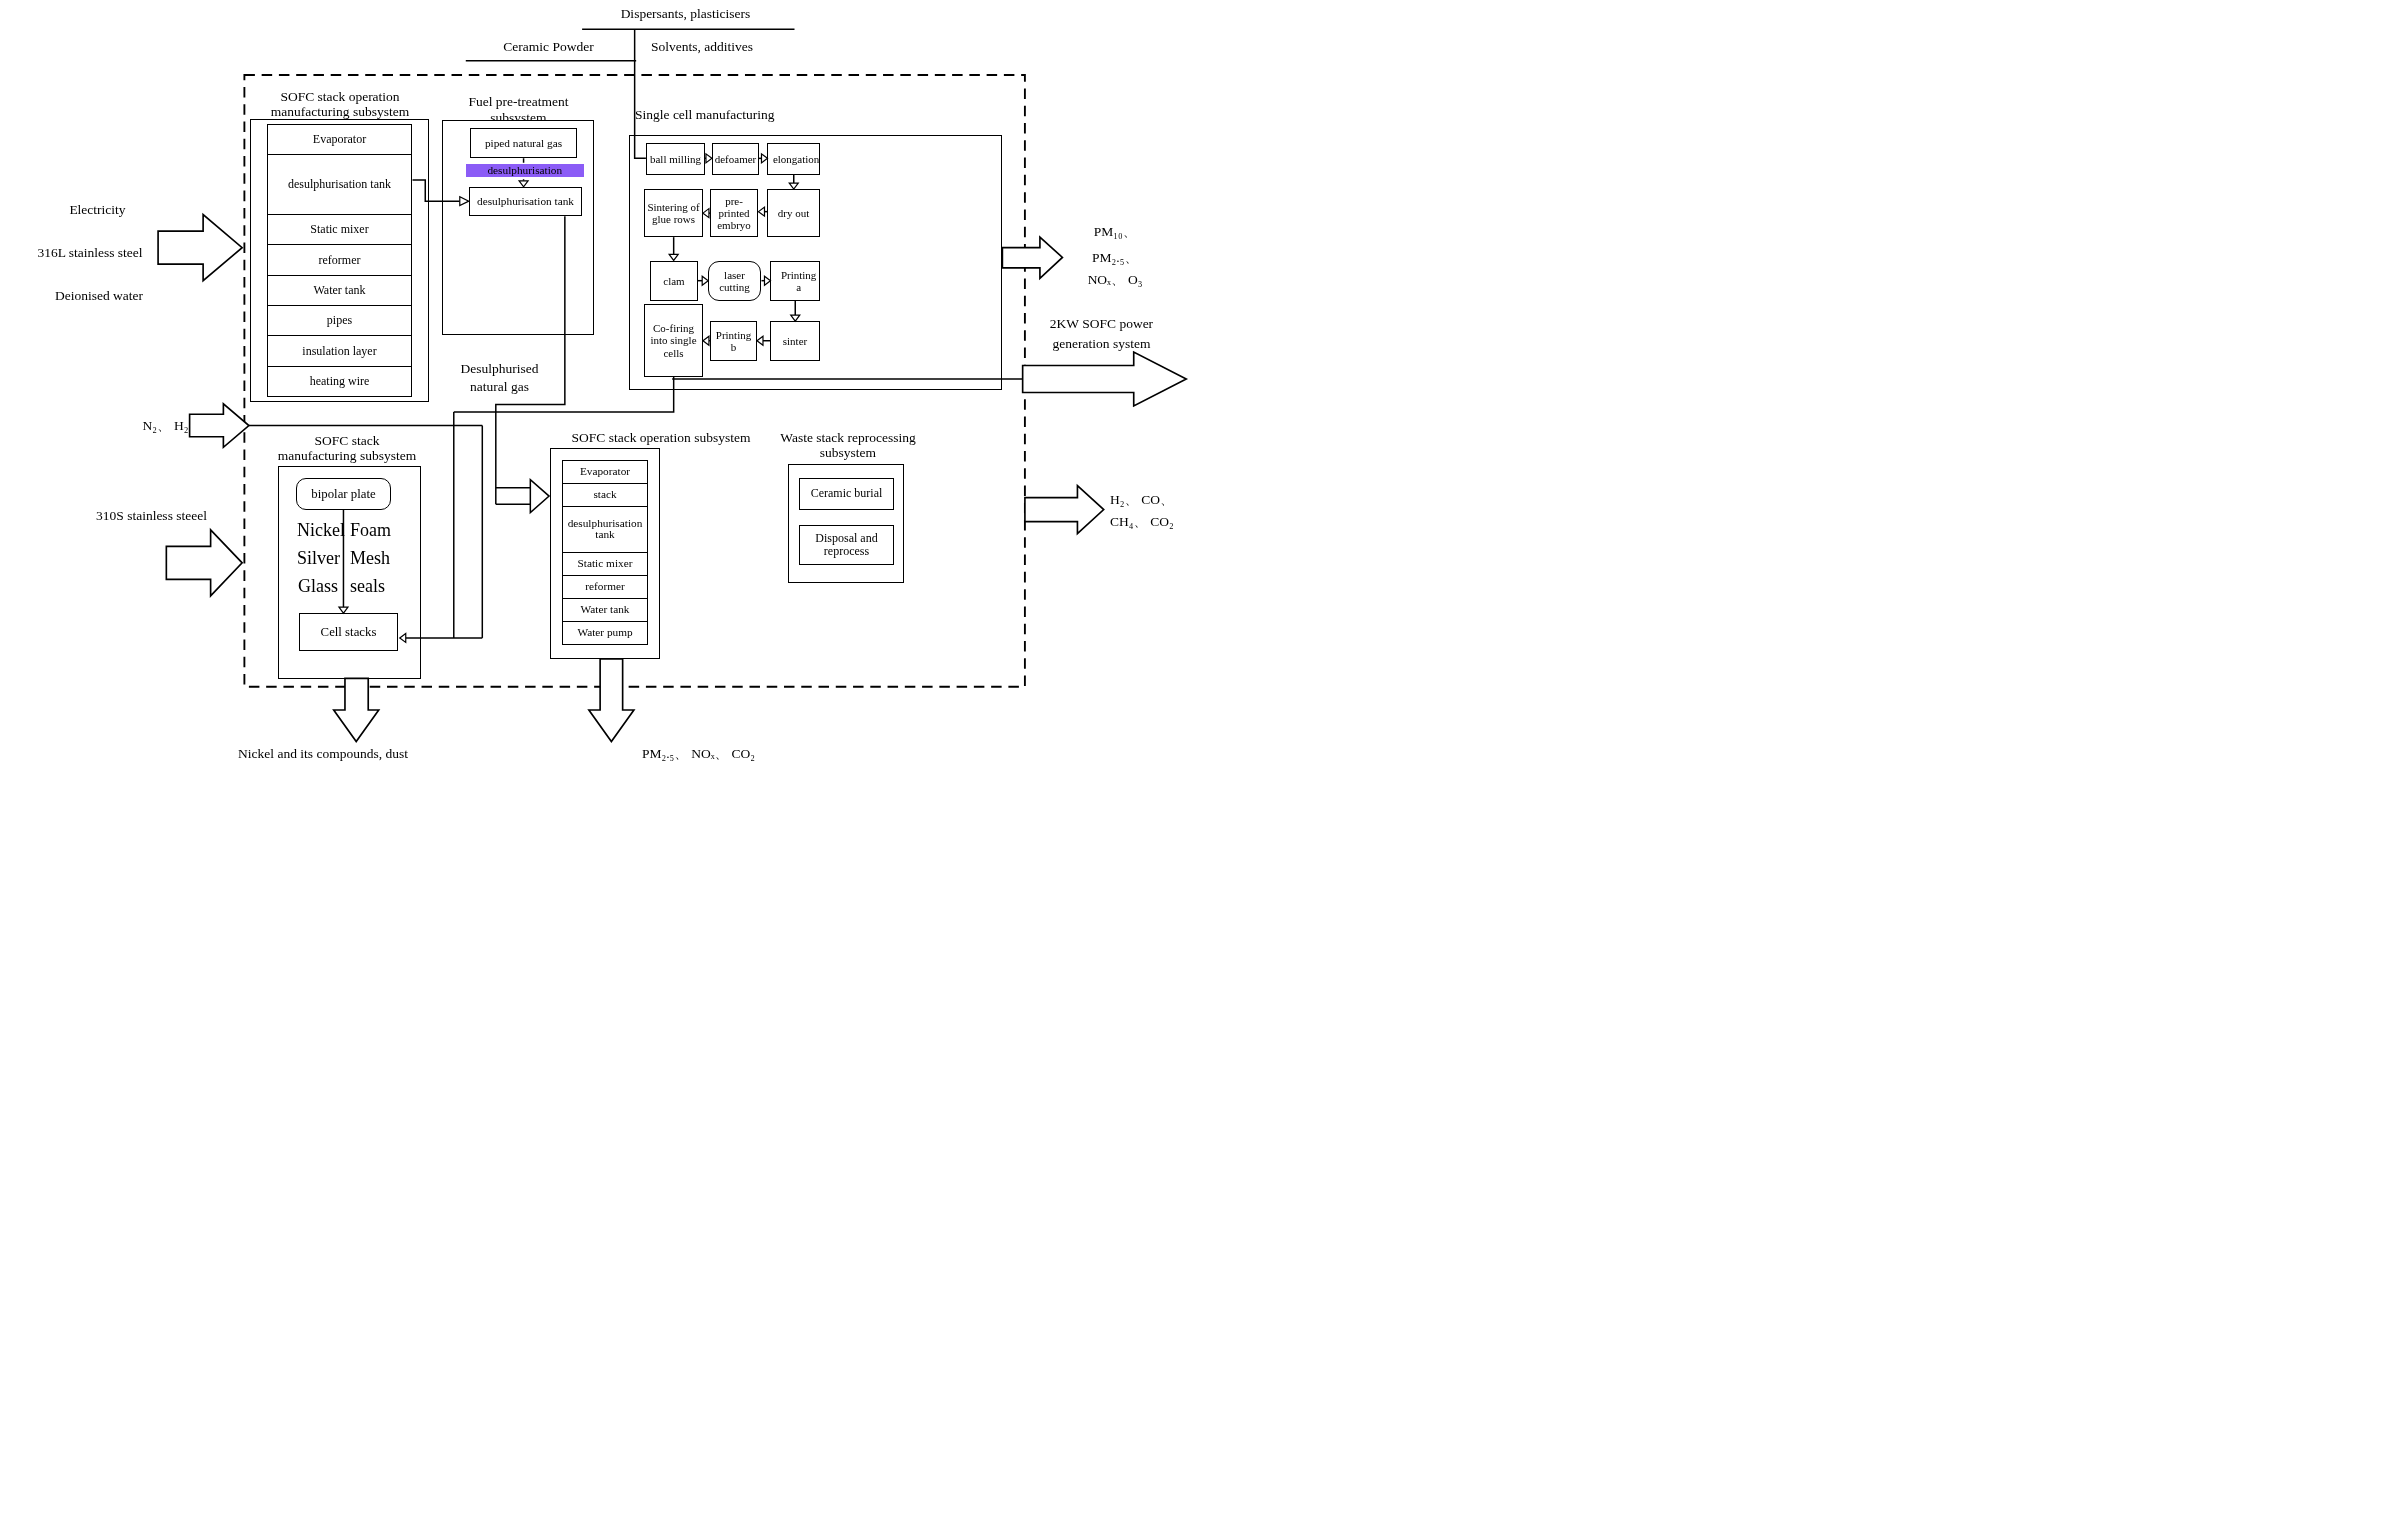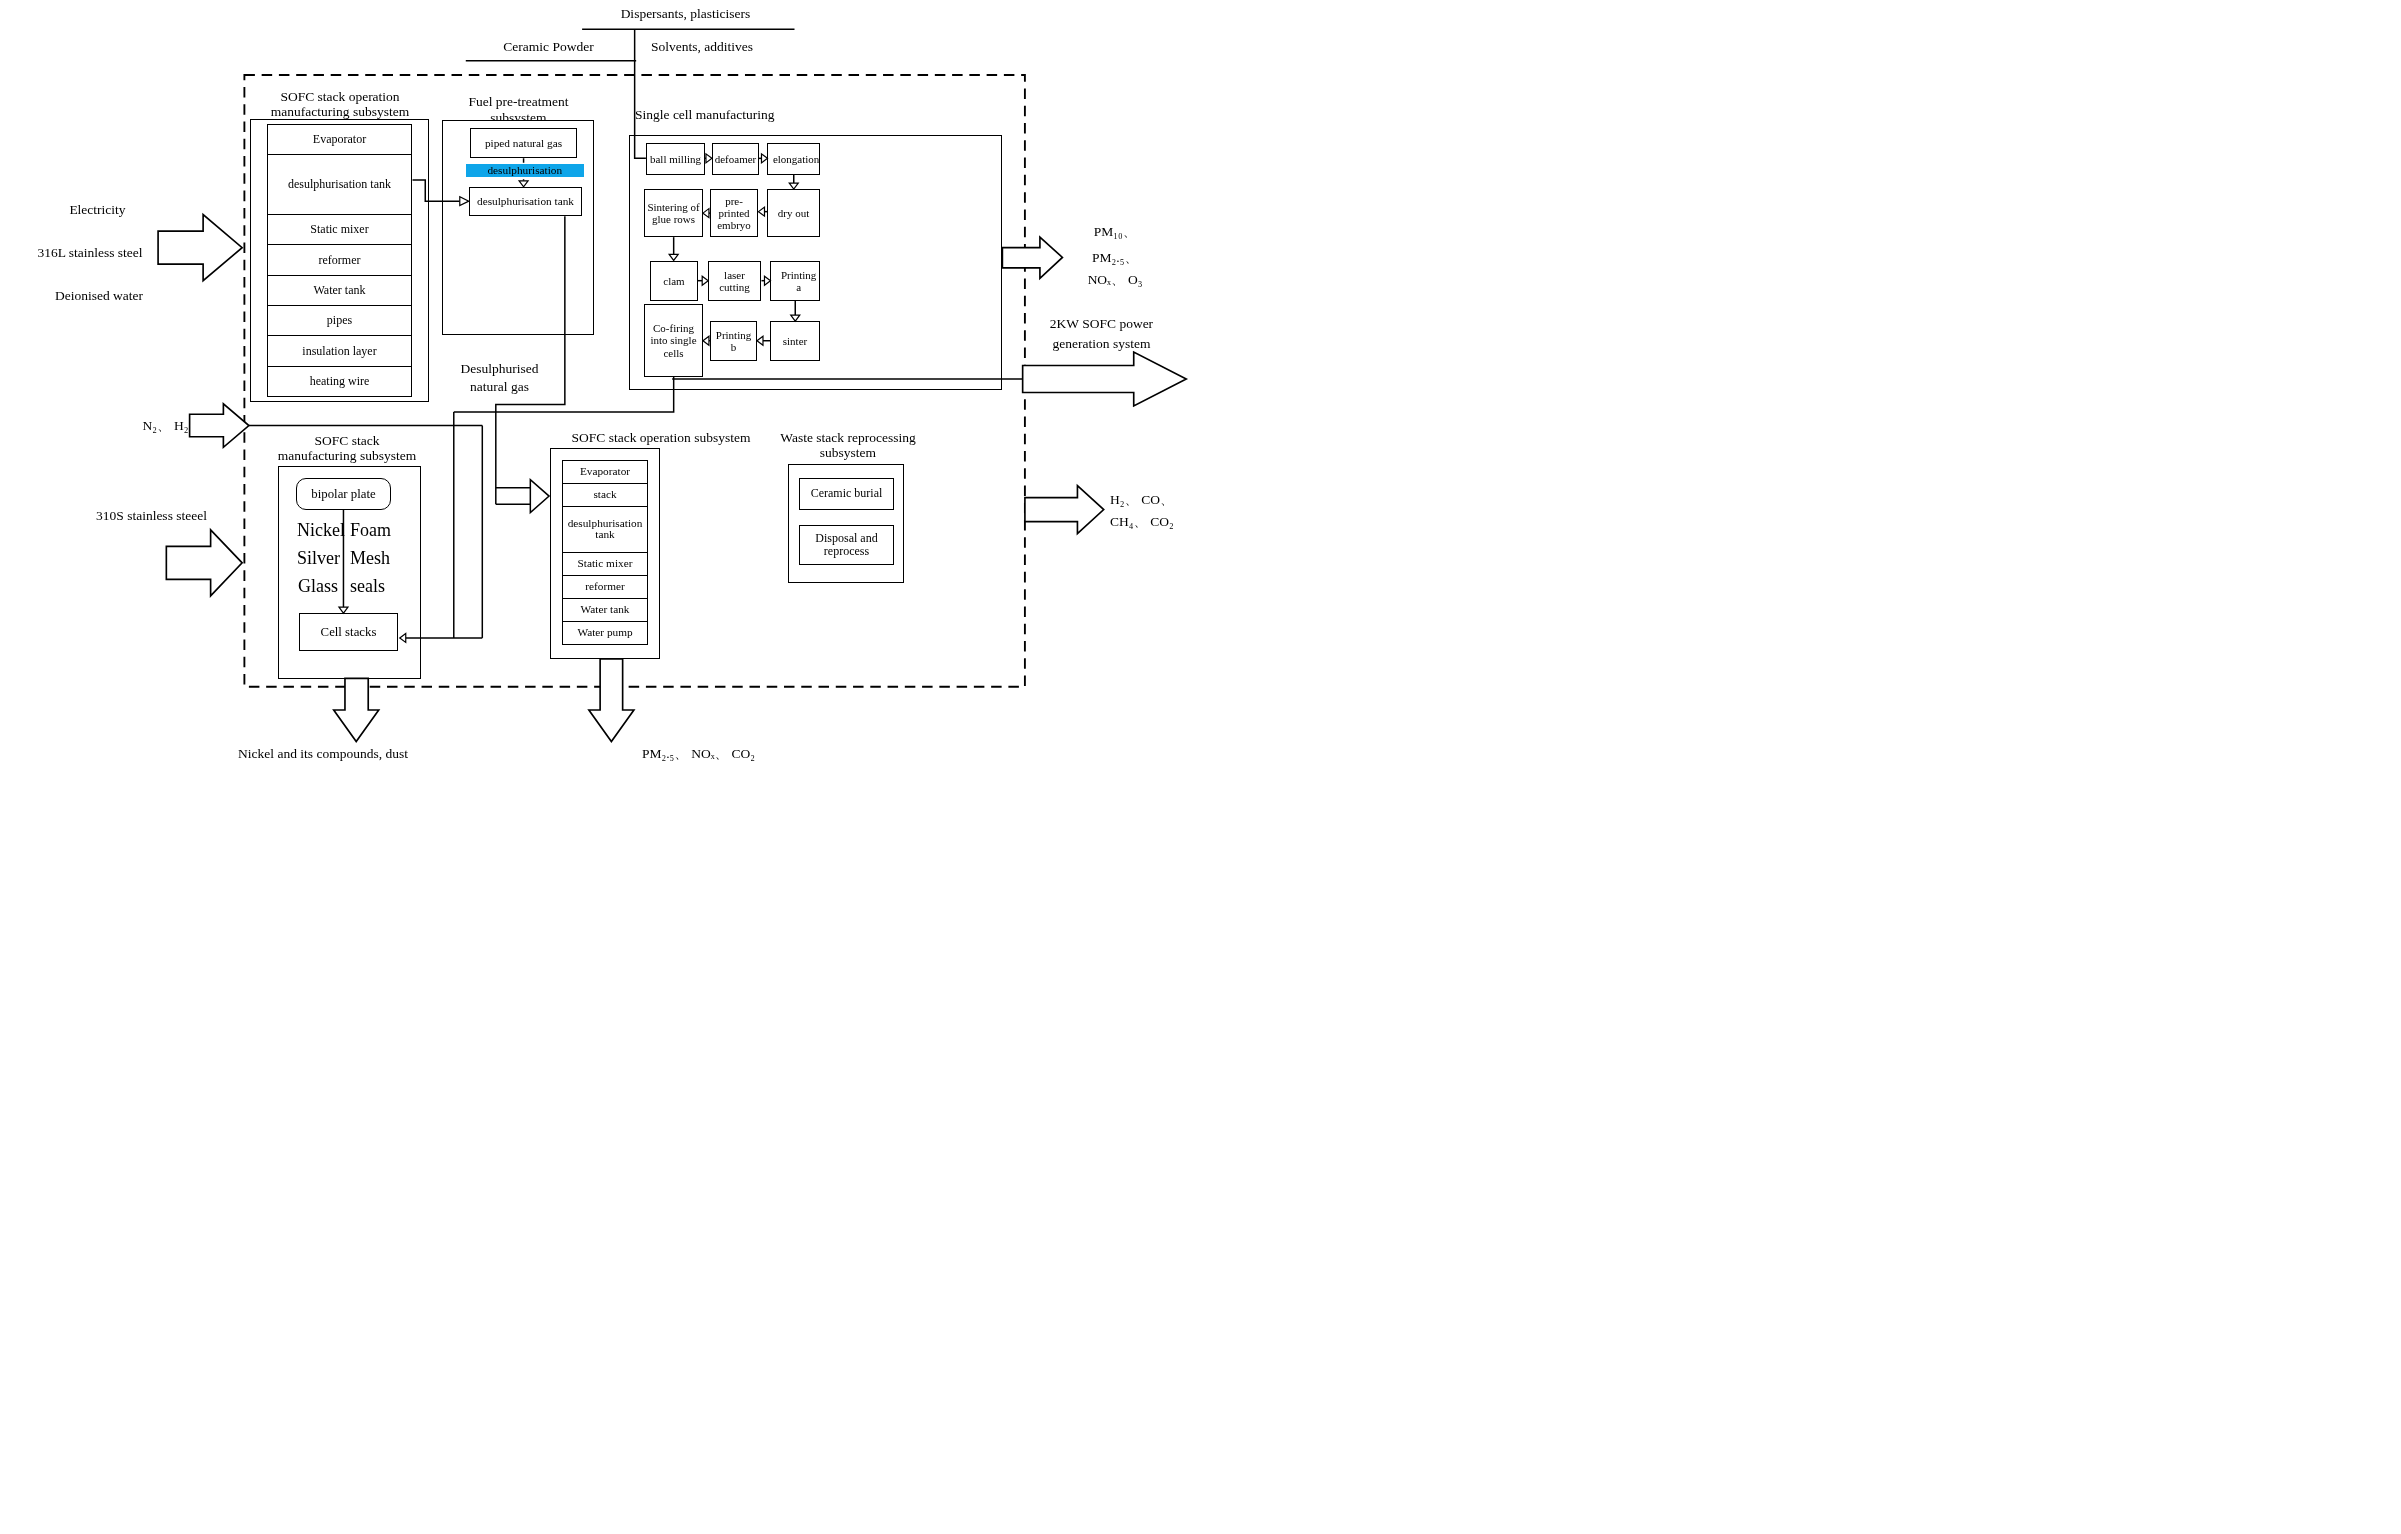--- a/index.html
+++ b/index.html
@@ -11,21 +11,21 @@
   .lbl{position:absolute;text-align:center;font-size:13.5px;line-height:1.15;white-space:nowrap;}
   .lbl.small{font-size:11.3px;}
   .stack{display:flex;flex-direction:column;}
   .stack .row{flex:1;display:flex;align-items:center;justify-content:center;text-align:center;
         border-bottom:1.5px solid #000;font-size:12px;line-height:1.05;padding:0 1.5px;}
   .stack .row.tall{flex:2;}
   .stack .row:last-child{border-bottom:none;}
   .opstack .row{font-size:11.3px;}
   .matcol{position:absolute;display:flex;flex-direction:column;font-size:18px;line-height:1.55;}
   .overlay{position:absolute;left:0;top:0;width:1201px;height:767px;pointer-events:none;}
-  .wbg{background:#0ea5e9;padding:0 2.3px;}
+  .wbg{background:#8b5cf6;padding:0 2.3px;}
 </style>
 </head>
 <body>
 
 <div class="page">
 
   <div class="lbl" style="left:569px;top:6px;width:233px;">Dispersants, plasticisers</div>
   <div class="lbl" style="left:464px;top:39px;width:169px;">Ceramic Powder</div>
   <div class="lbl" style="left:638px;top:39px;width:128px;">Solvents, additives</div>
 
@@ -60,21 +60,21 @@
 
   <div class="lbl" style="left:635px;top:107px;width:191px;text-align:left;">Single cell manufacturing</div>
   <div class="box" style="left:629px;top:135px;width:373px;height:255px;"></div>
   <div class="box cbox" style="left:646px;top:143px;width:59px;height:32px;">ball milling</div>
   <div class="box cbox" style="left:712px;top:143px;width:47px;height:32px;">defoamer</div>
   <div class="box cbox" style="left:767px;top:143px;width:53px;height:32px;padding-left:6px;">elongation</div>
   <div class="box cbox" style="left:644px;top:189px;width:59px;height:48px;">Sintering of glue rows</div>
   <div class="box cbox" style="left:710px;top:189px;width:48px;height:48px;">pre-printed embryo</div>
   <div class="box cbox" style="left:767px;top:189px;width:53px;height:48px;">dry out</div>
   <div class="box cbox" style="left:650px;top:261px;width:48px;height:40px;">clam</div>
-  <div class="box cbox" style="left:708px;top:261px;width:53px;height:40px;">laser cutting</div>
+  <div class="box cbox" style="left:708px;top:261px;width:53px;height:40px;border-radius:11px;">laser cutting</div>
   <div class="box cbox" style="left:770px;top:261px;width:50px;height:40px;padding-left:8px;">Printing a</div>
   <div class="box cbox" style="left:644px;top:304px;width:59px;height:73px;">Co-firing into single cells</div>
   <div class="box cbox" style="left:710px;top:321px;width:47px;height:40px;">Printing b</div>
   <div class="box cbox" style="left:770px;top:321px;width:50px;height:40px;">sinter</div>
 
   <div class="lbl" style="left:300px;top:433px;width:94px;">SOFC stack</div>
   <div class="lbl" style="left:270px;top:448px;width:154px;">manufacturing subsystem</div>
   <div class="box" style="left:278px;top:466px;width:143px;height:213px;"></div>
   <div class="box cbox" style="left:296px;top:478px;width:95px;height:32px;font-size:12.8px;border-radius:10px;">bipolar plate</div>
   <div class="matcol" style="left:297px;top:517px;width:41px;text-align:right;">

